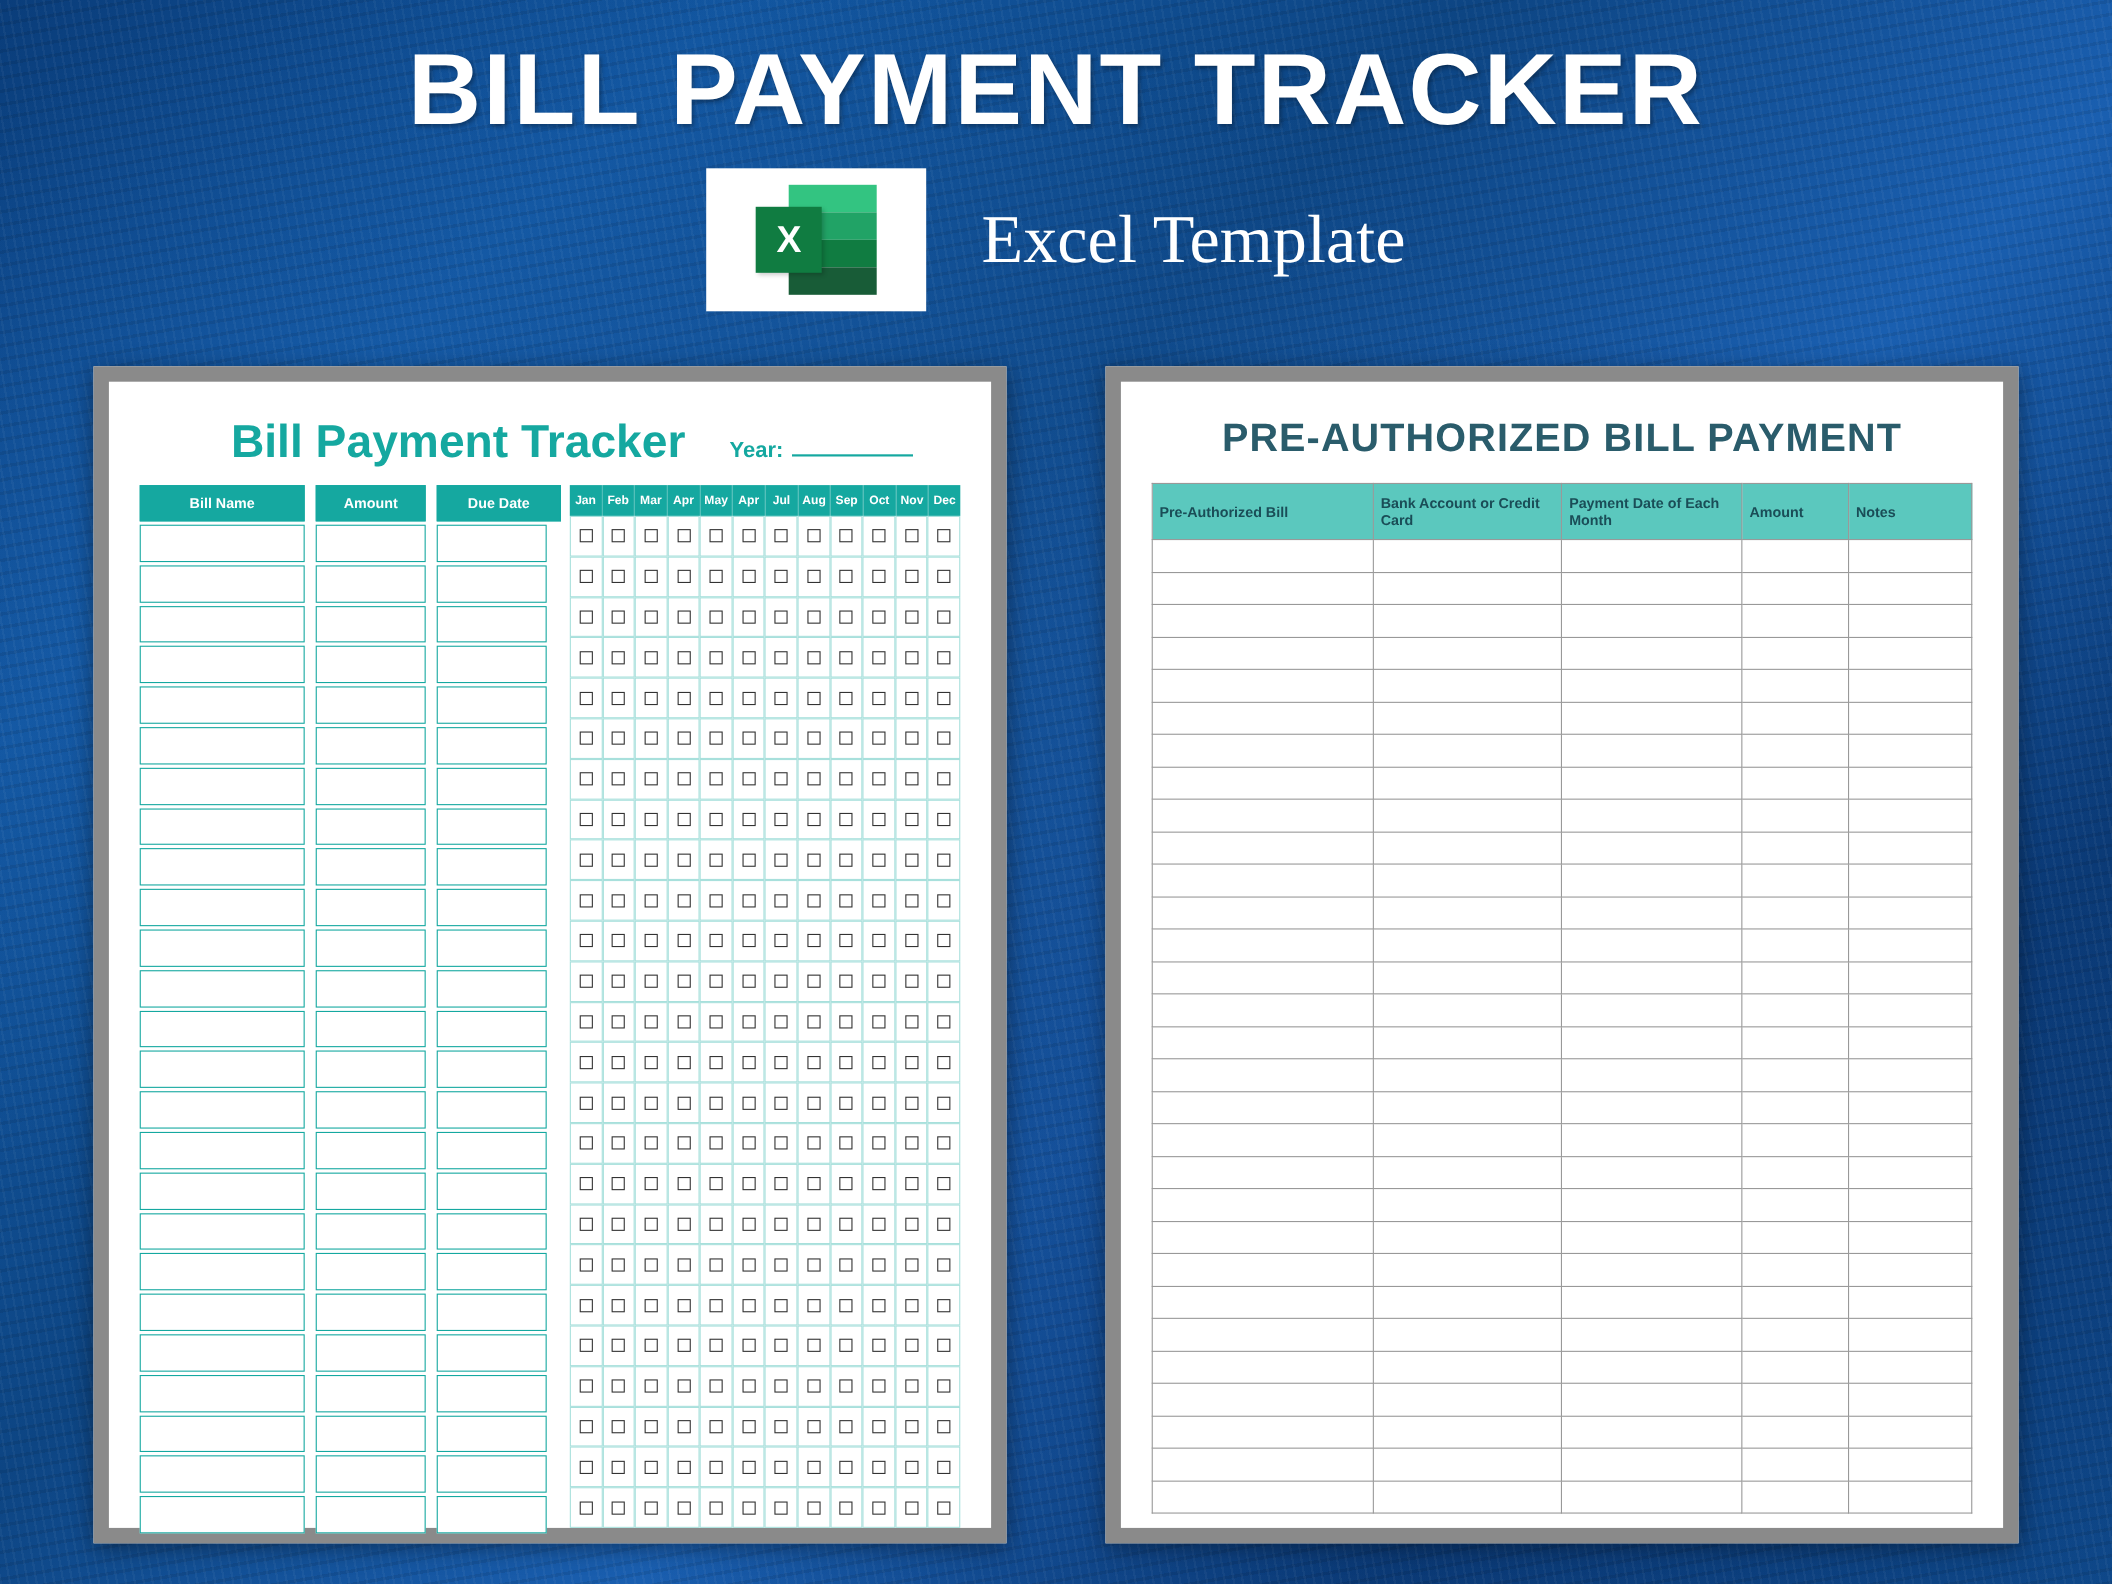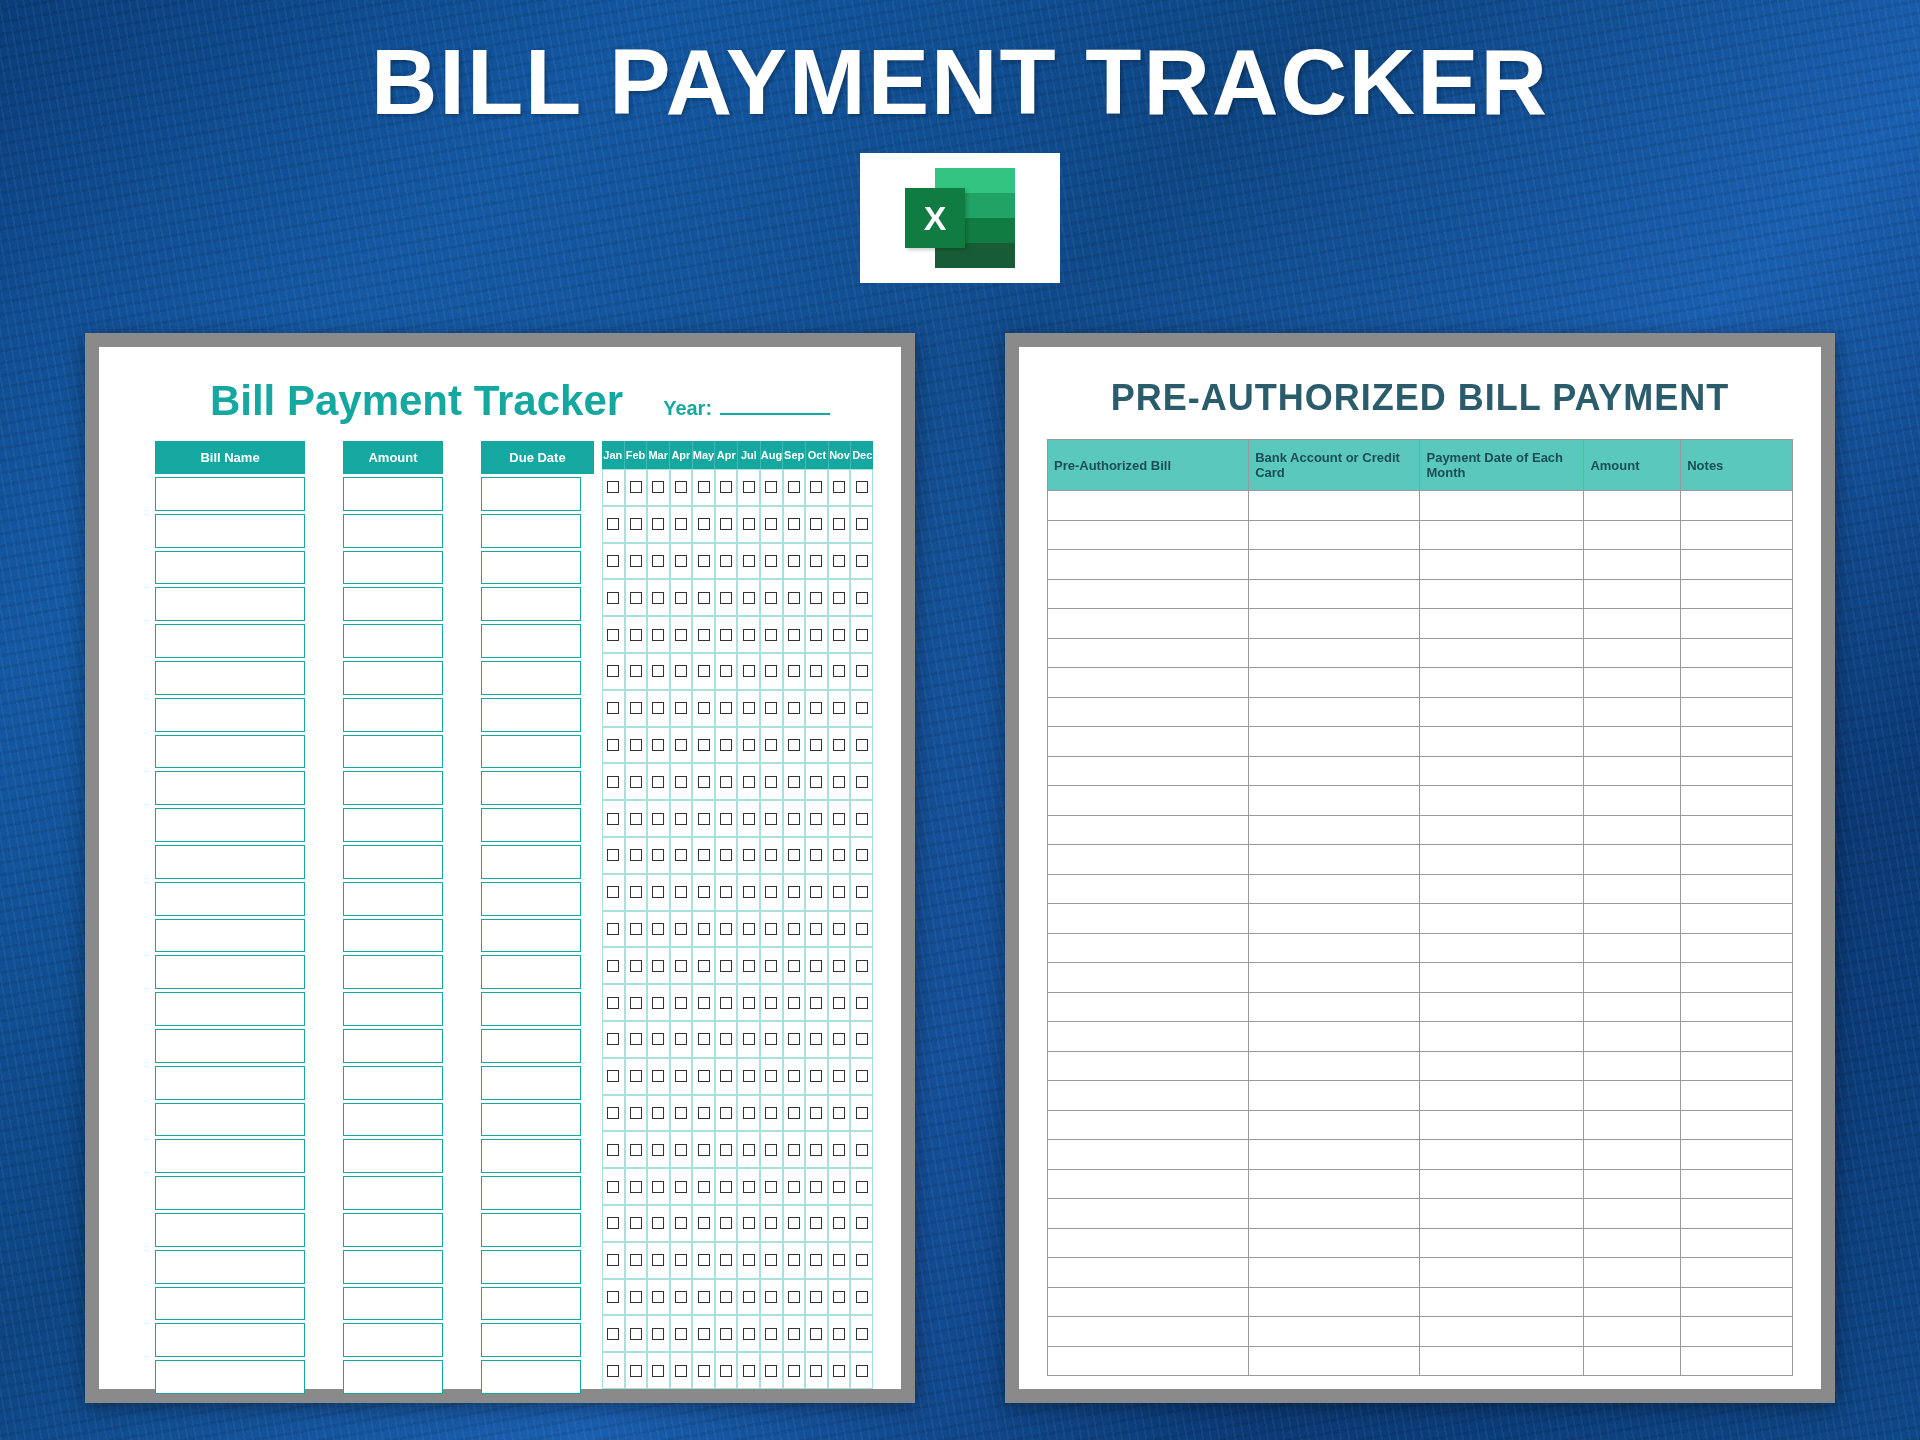--- a/index.html
+++ b/index.html
@@ -88,21 +88,21 @@
     padding: 30px 28px;
     position: relative;
   }
   
   .s1-head { display:flex; align-items:baseline; justify-content:center; gap:40px; margin-bottom:16px;}
   .s1-title { color:#15a8a0; font-weight:800; font-size:42px; font-family: Arial, sans-serif; margin-left:40px;}
   .s1-year { color:#15a8a0; font-weight:700; font-size:20px; display:flex; align-items:baseline; gap:8px;justify-content:center;}
   .s1-year-line { display:inline-block; width:110px; border-bottom:2px solid #15a8a0; }
   .s1-body { display:flex; gap:8px; }
   .s1-left { display:flex; gap:10px; }
-  .col-block { display:flex; flex-direction:column;margin-left:28px; }
+  .col-block { display:flex; flex-direction:column; }
   .col-head {
     background:#15a8a0; color:#fff; font-size:13px; font-weight:700;
     text-align:center; padding:8px 4px; border:1px solid #15a8a0;
   }
   .bn-head{width:150px;} .am-head{width:100px;} .dd-head{width:113px;}
   .col-cell { height:33.8px; border:1px solid #15a8a0; background:#fff; }
   .bn-cell{width:150px;} .am-cell{width:100px;} .dd-cell{width:100px;}
   .col-gap { height:3px; }
   .s1-right { flex:1; }
   .month-head-row { display:flex; }
@@ -142,20 +142,21 @@
       <div class="excel-icon-wrap">
         <div class="xl-book">
           <div class="xl-strip s1"></div>
             <div class="xl-strip s2"></div>
           <div class="xl-strip s3"></div>
             <div class="xl-strip s4"></div>
         </div>
         <div class="xl-tab">X</div>
       </div>
     </div>
+    <div class="subtitle">Excel Template</div>
   </div>
 </div>
 
 <div class="sheets">
 
   <div class="sheet">
     <div class="s1-head">
       <div class="s1-title">Bill Payment Tracker</div>
       <div class="s1-year">
         <span>Year:</span>

